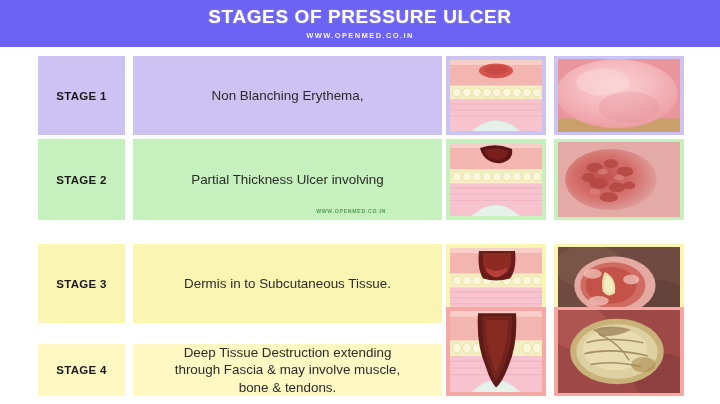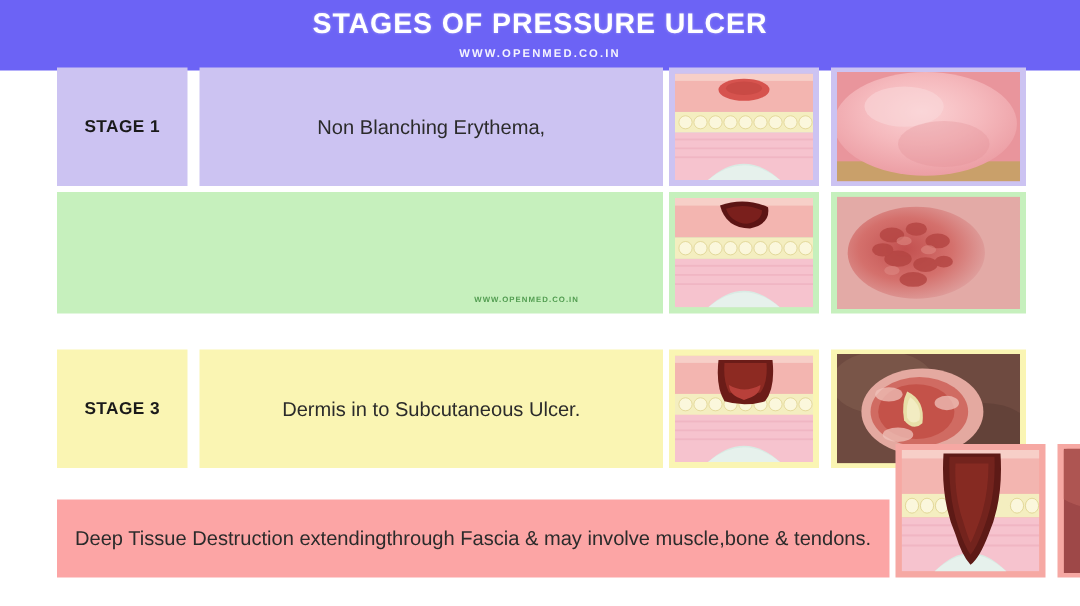--- a/index.html
+++ b/index.html
@@ -22,60 +22,60 @@
     color: #ffffff; font-size: 19px; font-weight: bold;
     letter-spacing: 0.6px; line-height: 1;
     text-shadow: 0 0 2px rgba(255,255,255,0.35);
   }
   .header-sub {
     color: #ffffff; font-size: 7.5px; font-weight: bold;
     letter-spacing: 1.4px; margin-top: 5px; opacity: 0.92;
   }
 
   
-  .rows { position: absolute; left: 0; top: 36px; width: 644px; height: 357px; }
+  .rows { position: absolute; left: 0; top: 47px; width: 644px; height: 357px; }
   .row {
     position: absolute; left: 0; width: 720px;
     display: flex; align-items: stretch;
     padding: 0 36px 0 38px;
     gap: 4px;
   }
   .row.r1 { top: 9px;   height: 79px; }
   .row.r2 { top: 92px;  height: 81px; }
   .row.r3 { top: 177px; height: 79px; margin-top: 20px; }
   .row.r4 { top: 260px; height: 89px; }
 
   .cell-stage {
     width: 87px; flex: none;
     display: flex; align-items: center; justify-content: center;
     font-size: 11.5px; font-weight: bold; color: #1a1a1a;
     letter-spacing: 0.3px;
   }
   .cell-desc {
     flex: 1 1 auto;
-    display: flex; flex-direction: row;
+    display: flex; flex-direction: column;
     align-items: center; justify-content: center;
     text-align: center; position: relative;
     color: #2b2b2b; font-size: 13.4px; line-height: 1.28;
     padding: 0 12px;
   }
   .cell-desc .line { white-space: nowrap; }
   .watermark {
     position: absolute; right: 56px; bottom: 5px;
     font-size: 5.2px; font-weight: bold; letter-spacing: 0.7px;
     color: #3f8f3f; opacity: 0.85;
   }
   .cell-diagram { width: 100px; flex: none; position: relative; overflow: hidden; }
   .cell-photo   { width: 130px; flex: none; position: relative; overflow: hidden; margin-left: 4px; }
 
   
   .r1 .cell-stage, .r1 .cell-desc { background: #ccc3f2; }
   .r2 .cell-stage, .r2 .cell-desc { background: #c6f0bd; }
   .r3 .cell-stage, .r3 .cell-desc { background: #faf5b3; }
-  .r4 .cell-stage, .r4 .cell-desc { background: #fca5a5; margin-top: 37px; }
+  .r4 .cell-stage, .r4 .cell-desc { background: #fef9c3; margin-top: 37px; }
   .r1 .cell-diagram, .r1 .cell-photo { background: #ccc3f2; }
   .r2 .cell-diagram, .r2 .cell-photo { background: #c6f0bd; }
   .r3 .cell-diagram, .r3 .cell-photo { background: #faf5b3; }
   .r4 .cell-diagram, .r4 .cell-photo { background: #f6a8a3; }
 
   .cell-stage { margin-right: 4px; }
 
   
   .skin { position: absolute; left: 4px; top: 4px; right: 4px; bottom: 4px; overflow: hidden; }
   .skin svg { width: 100%; height: 100%; display: block; }
@@ -143,21 +143,23 @@
             <rect x="0" y="62" width="120" height="14" fill="#c9a06a"></rect>
             <ellipse cx="58" cy="36" rx="60" ry="36" fill="url(#p1g)"></ellipse>
             <ellipse cx="44" cy="24" rx="26" ry="14" fill="#fad9da" opacity="0.55"></ellipse>
             <ellipse cx="70" cy="50" rx="30" ry="16" fill="#e08d95" opacity="0.3"></ellipse>
           </svg>
         </div>
       </div>
     </div>
 
     <div class="row r2">
+      <div class="cell-stage">STAGE 2</div>
       <div class="cell-desc">
+        <span class="line">Partial Thickness Ulcer involving</span>
         <span class="watermark">WWW.OPENMED.CO.IN</span>
       </div>
       <div class="cell-diagram">
         <div class="skin">
           <svg viewBox="0 0 92 72" preserveAspectRatio="none">
             <rect x="0" y="0" width="92" height="26" fill="#f3b5b0"></rect>
             <rect x="0" y="0" width="92" height="5" fill="#f7cfc8"></rect>
             <rect x="0" y="26" width="92" height="14" fill="#f4eec0"></rect>
             <g fill="#fbf7dc" stroke="#ddd08a" stroke-width="0.5">
               <circle cx="7" cy="33" r="4.4"></circle>
@@ -209,21 +211,21 @@
               <ellipse cx="36" cy="50" rx="5" ry="3"></ellipse>
             </g>
           </svg>
         </div>
       </div>
     </div>
 
     <div class="row r3">
       <div class="cell-stage">STAGE 3</div>
       <div class="cell-desc">
-        <span class="line">Dermis in to Subcutaneous Ulcer.</span>
+        <span class="line">Dermis in to Subcutaneous Tissue.</span>
       </div>
       <div class="cell-diagram">
         <div class="skin">
           <svg viewBox="0 0 92 72" preserveAspectRatio="none">
             <rect x="0" y="0" width="92" height="26" fill="#f3b5b0"></rect>
             <rect x="0" y="0" width="92" height="5" fill="#f7cfc8"></rect>
             <rect x="0" y="26" width="92" height="14" fill="#f4eec0"></rect>
             <g fill="#fbf7dc" stroke="#ddd08a" stroke-width="0.5">
               <circle cx="7" cy="33" r="4.4"></circle>
                 <circle cx="17" cy="33" r="4.4"></circle>
@@ -262,20 +264,21 @@
               <ellipse cx="34" cy="28" rx="9" ry="5"></ellipse>
                 <ellipse cx="72" cy="34" rx="8" ry="5"></ellipse>
               <ellipse cx="40" cy="56" rx="10" ry="5"></ellipse>
             </g>
           </svg>
         </div>
       </div>
     </div>
 
     <div class="row r4">
+      <div class="cell-stage">STAGE 4</div>
       <div class="cell-desc">
         <span class="line">Deep Tissue Destruction extending</span>
         <span class="line">through Fascia &amp; may involve muscle,</span>
         <span class="line">bone &amp; tendons.</span>
       </div>
       <div class="cell-diagram">
         <div class="skin">
           <svg viewBox="0 0 92 72" preserveAspectRatio="none">
             <rect x="0" y="0" width="92" height="26" fill="#f3b5b0"></rect>
             <rect x="0" y="0" width="92" height="5" fill="#f7cfc8"></rect>

